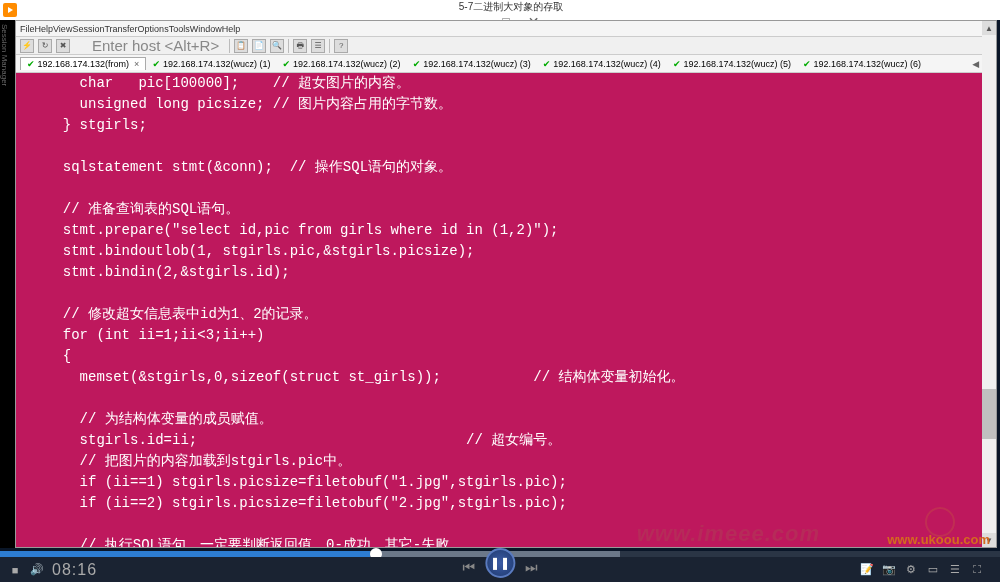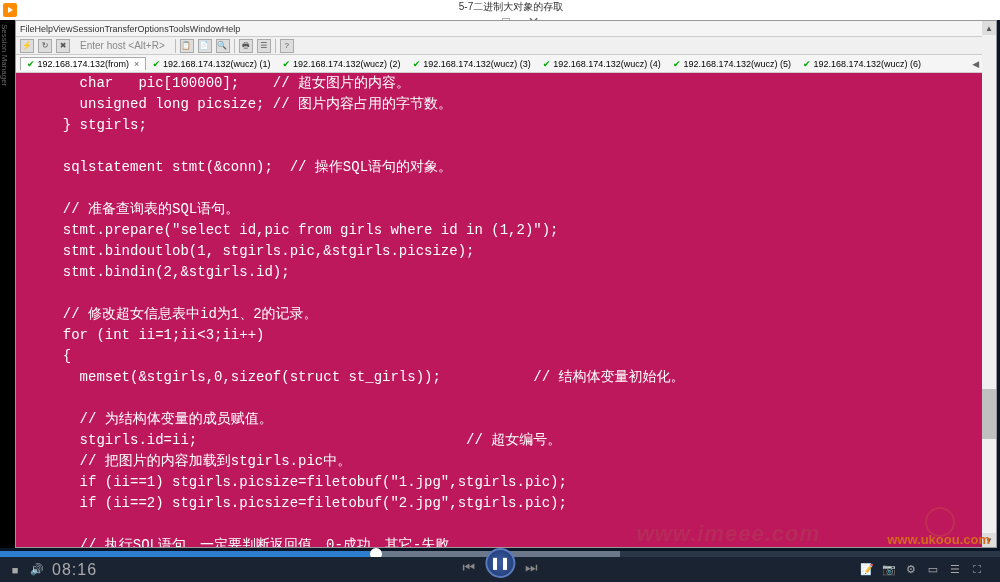--- a/index.html
+++ b/index.html
@@ -15,21 +15,21 @@
 .titlebar-btns { display: flex; gap: 18px; padding-right: 10px; color: #666; font-size: 12px; }
 .titlebar-btns span { cursor: pointer; }
 .titlebar-btns .close { font-size: 14px; }
 
 
 .inner-window { position: absolute; top: 20px; left: 15px; right: 3px; bottom: 34px; background: #fff; border: 1px solid #999; display: flex; flex-direction: column; }
 .menubar { height: 16px; background: #f5f5f5; display: flex; align-items: center; font-size: 9px; color: #333; padding-left: 4px; border-bottom: 1px solid #ccc; }
 .menubar span { cursor: pointer; }
 .toolbar { height: 18px; background: #f0f0f0; display: flex; align-items: center; padding-left: 4px; gap: 4px; border-bottom: 1px solid #ccc; }
 .toolbar-icon { width: 14px; height: 14px; background: #ddd; border: 1px solid #aaa; font-size: 8px; display: flex; align-items: center; justify-content: center; color: #555; }
-.toolbar-input { font-size: 10px; color: #888; padding: 0 6px; }
+.toolbar-input { font-size: 15px; color: #888; padding: 0 6px; margin-left: 12px; }
 .toolbar-sep { width: 1px; height: 14px; background: #bbb; }
 
 
 .tabstrip { height: 18px; background: #f5f5f5; display: flex; align-items: center; padding-left: 4px; font-size: 9px; border-bottom: 1px solid #ccc; position: relative; }
 .tab { display: flex; align-items: center; padding: 1px 6px; gap: 3px; cursor: pointer; }
 .tab.active { background: #fff; border: 1px solid #aaa; border-bottom: none; }
 .tab-check { color: #0a0; font-size: 9px; }
 .tab-close { color: #666; font-size: 9px; margin-left: 2px; }
 .tab-arrows { position: absolute; right: 4px; display: flex; gap: 6px; color: #666; }
 

